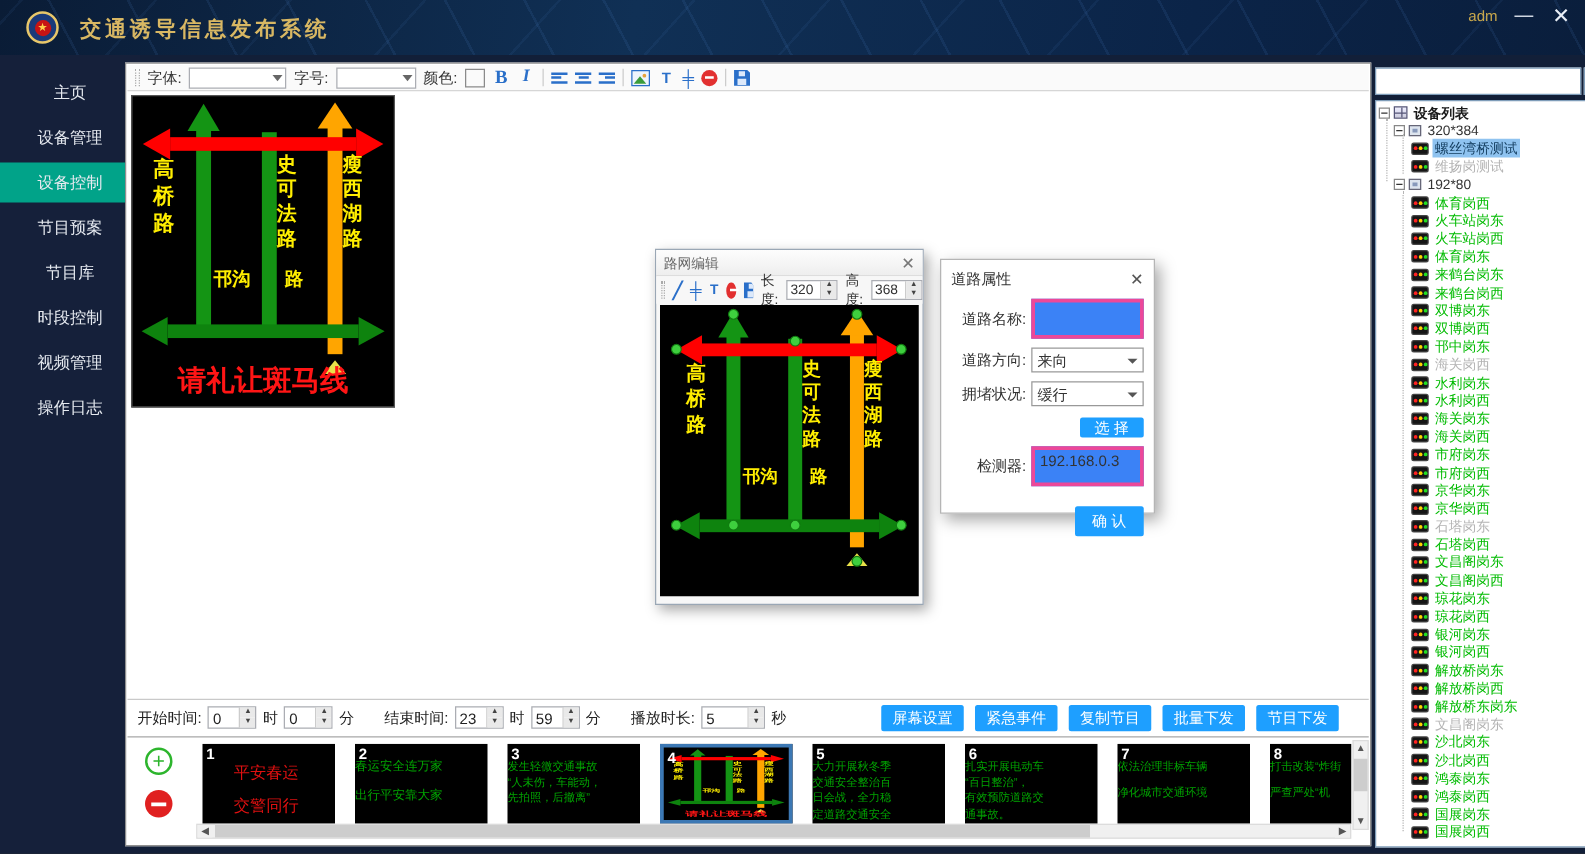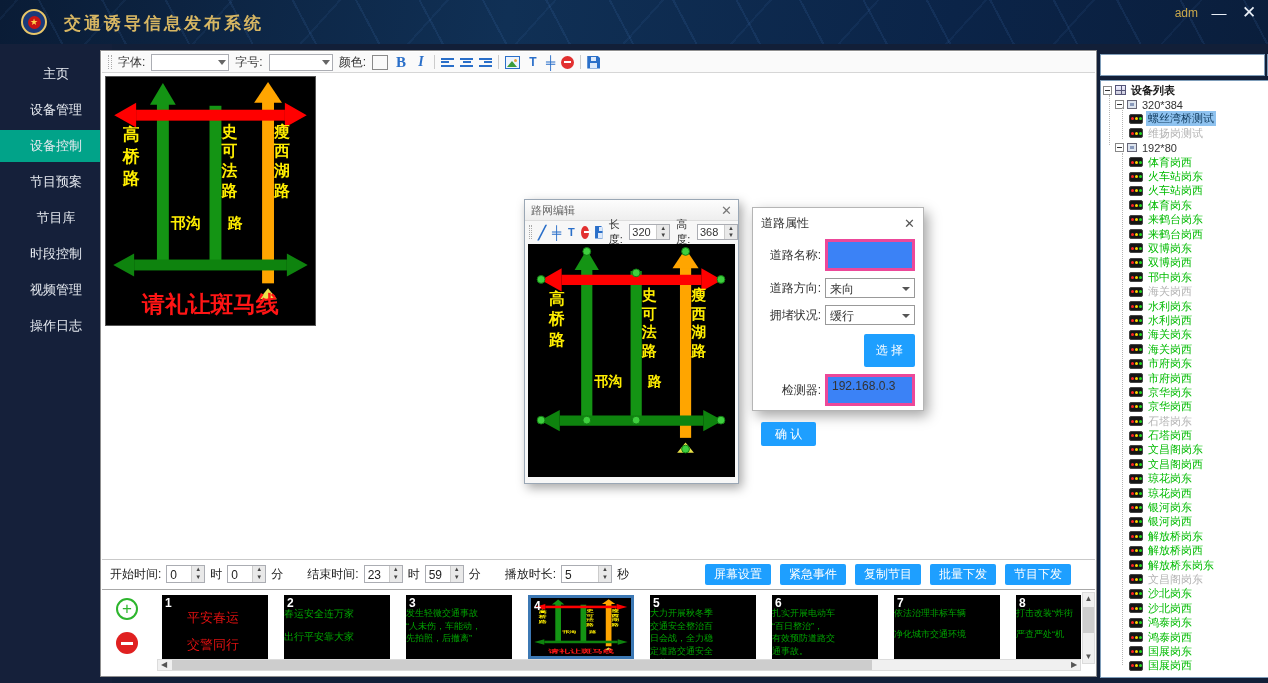--- a/index.html
+++ b/index.html
@@ -97,25 +97,25 @@
     border:1px solid #b5b5b5; box-shadow:4px 5px 12px rgba(0,0,0,.35); font-size:12px; color:#333;
     padding:6px 8px; }
   .pd-title-row { display:flex; height:18px; align-items:center; }
   .pd-close { margin-left:auto; color:#555; font-size:13px; cursor:pointer; }
   .pd-row { display:flex; align-items:center; margin-top:7px; }
   .pd-label { width:60px; text-align:right; margin-right:4px; flex:none; }
   .pd-input { flex:1; height:32px; border:3px solid #ec4899; background:#3b82f6; padding:2px 4px; font-size:12px; }
   .pd-select { flex:1; height:20px; border:1px solid #999; background:#fff; padding:2px 4px; position:relative; }
   .pd-select .caret { position:absolute; right:4px; top:8px; width:0; height:0;
     border-left:4px solid transparent; border-right:4px solid transparent; border-top:4px solid #555; }
-  .btn-blue { background:#1e9fff; color:#fff; border:none; font-size:12px; height:33px; padding:0 12px;
+  .btn-blue { background:#1e9fff; color:#fff; border:none; font-size:12px; height:16px; padding:0 12px;
     display:inline-flex; align-items:center; justify-content:center; border-radius:2px; cursor:pointer;
     font-family:"Liberation Sans",sans-serif; }
   .pd-select-row { display:flex; justify-content:flex-end; margin-top:9px; }
-  .pd-confirm-row { display:flex; justify-content:flex-start; margin-top:16px; }
+  .pd-confirm-row { display:flex; justify-content:flex-end; margin-top:16px; }
   .pd-confirm-row .btn-blue { height:24px; padding:0 14px; }
 
   
   .schedule-bar { position:absolute; left:1px; right:1px; top:508px; height:29px; border-top:1px solid #c9c9c9;
     display:flex; align-items:center; gap:5px; padding-left:8px; font-size:12px; color:#222; background:#fff; }
   .spin { display:inline-flex; border:1px solid #abadb3; height:18px; background:#fff; }
   .spin .val { width:24px; font-size:12px; padding:2px 3px; }
   .spin.wide .val { width:36px; }
   .sched-buttons { margin-left:auto; margin-right:24px; display:flex; gap:9px; }
   .sched-buttons .btn-blue { height:21px; padding:0 9px; }

